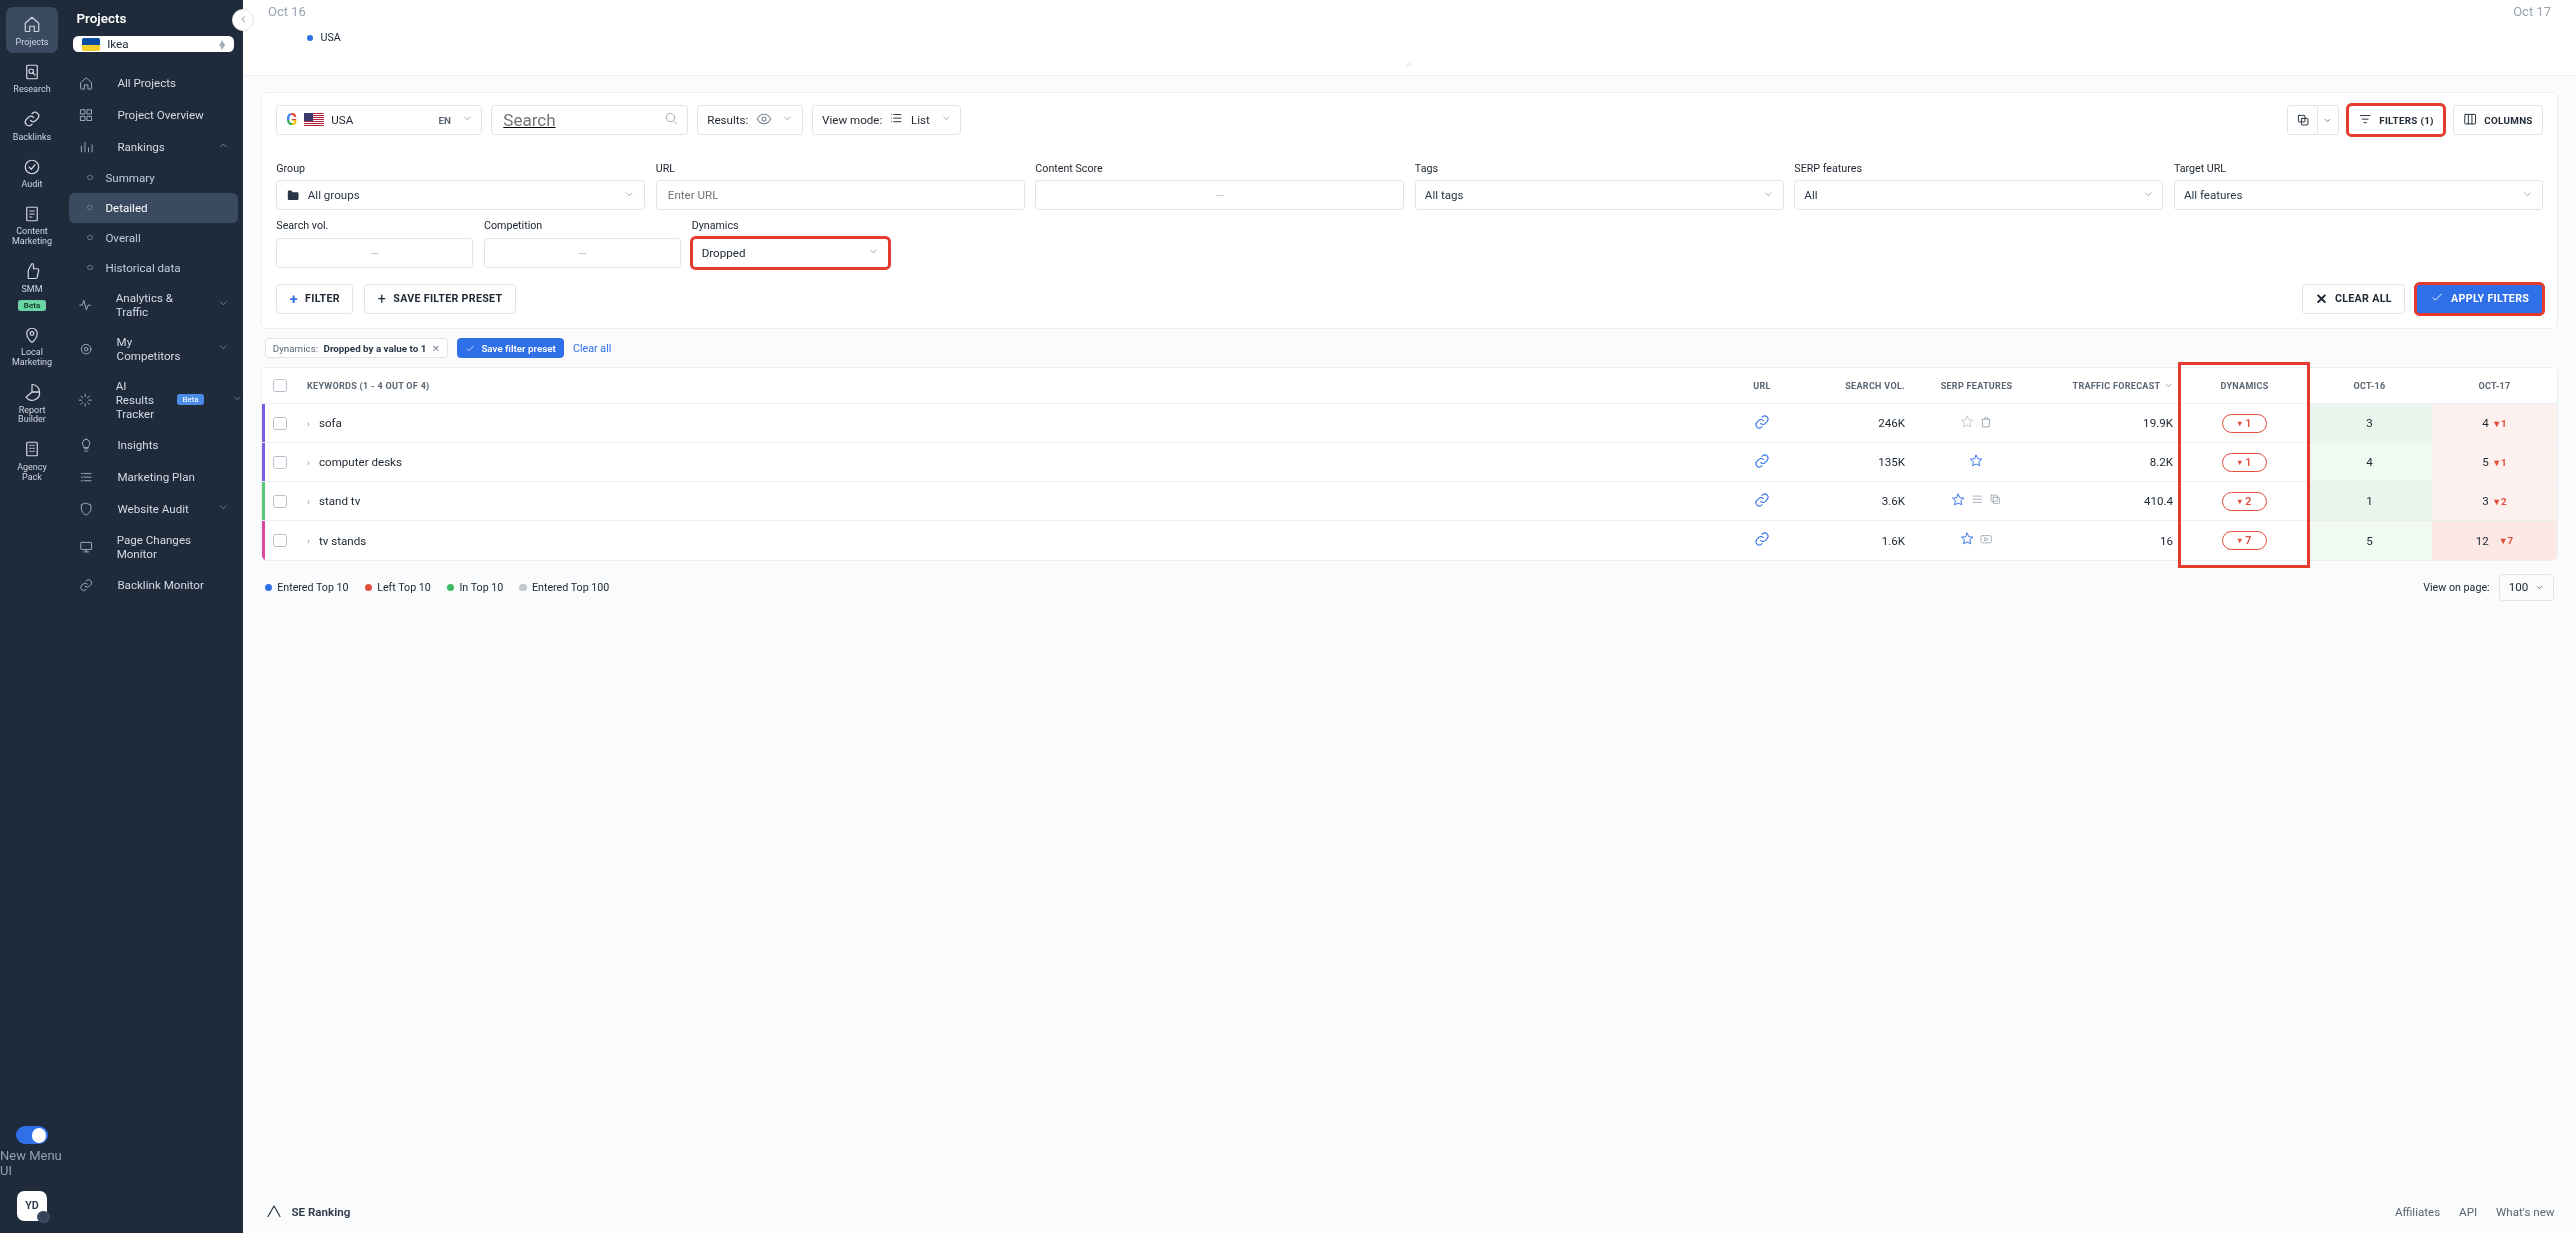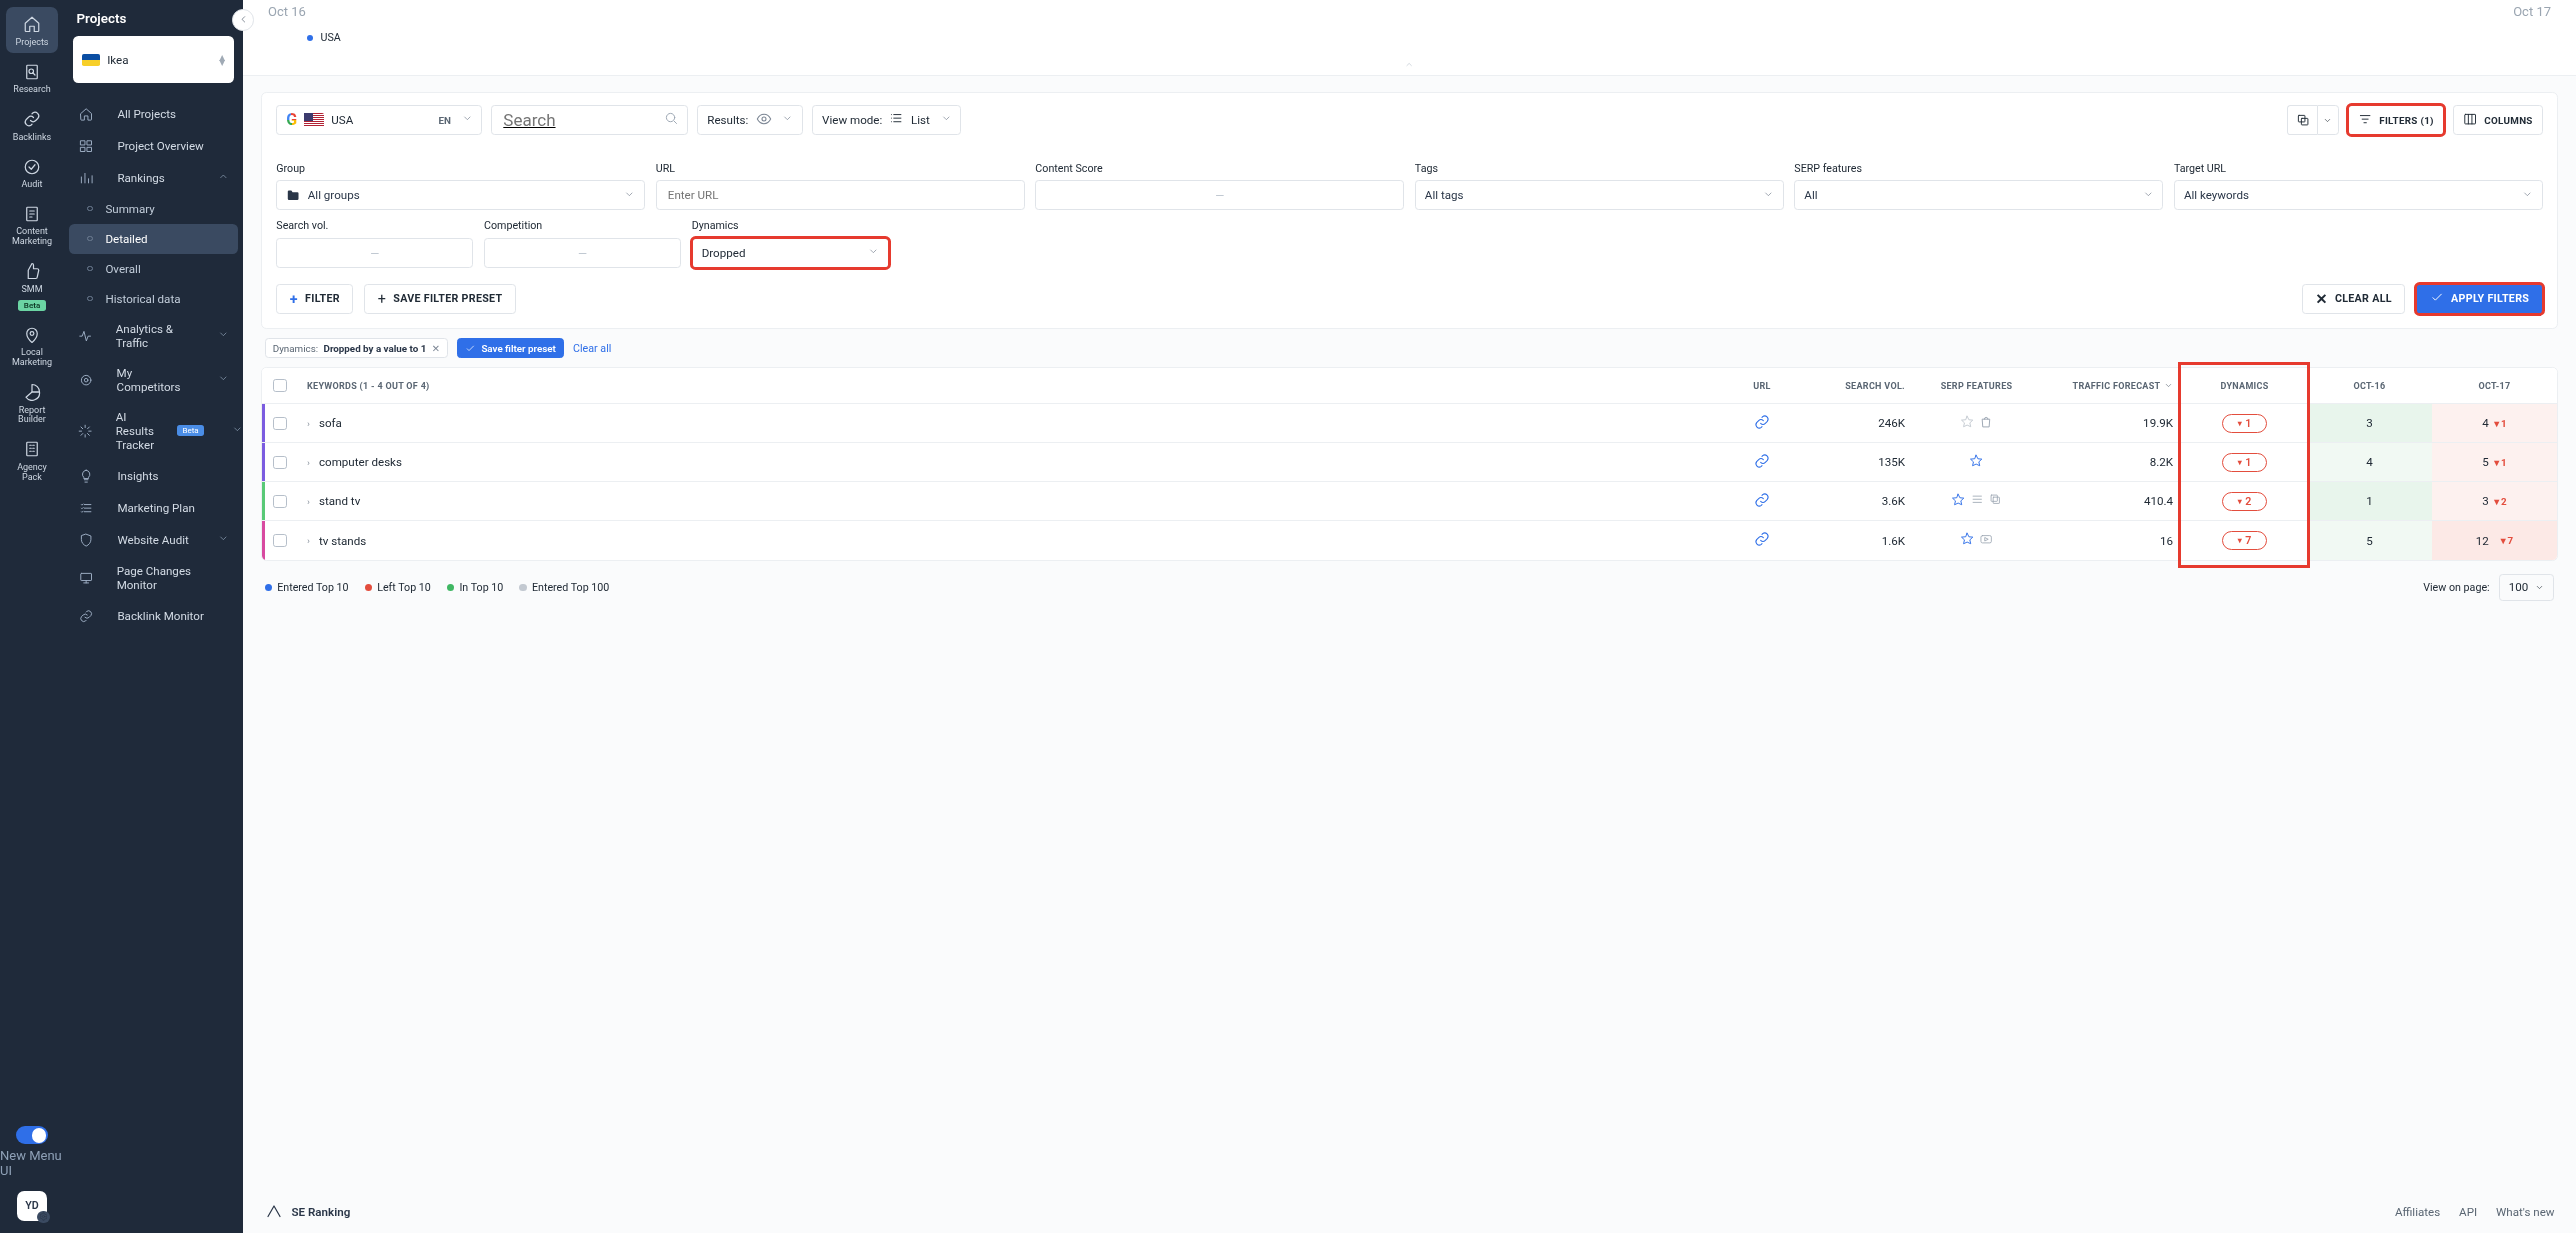--- a/index.html
+++ b/index.html
@@ -39,21 +39,21 @@
   .rail-toggle{width:32px;height:18px;border-radius:10.7px;background:var(--accent-blue);position:relative;margin-bottom:3.6px;}
   .rail-toggle::after{content:"";position:absolute;width:14.3px;height:14.3px;border-radius:50%;background:#fff;top:1.8px;right:1.8px;}
   .rail-toggle-label{font-size:13px;color:#8ea0b6;margin-bottom:12.5px;}
   .avatar-chip{width:30px;height:30px;border-radius:7.2px;background:#fff;color:#2a3648;display:flex;align-items:center;justify-content:center;font-size:10.7px;font-weight:600;margin-bottom:12.5px;position:relative;}
   .avatar-chip .gear{position:absolute;bottom:-2.7px;right:-2.7px;width:12.5px;height:12.5px;border-radius:50%;background:#3a4a61;display:flex;align-items:center;justify-content:center;}
 
   
   .side{width:179px;background:var(--bg-dark);color:#d3dbe5;flex-shrink:0;position:relative;padding-top:10.7px;}
   .side .collapse-btn{position:absolute;top:9px;right:-10.7px;width:21.5px;height:21.5px;border-radius:50%;background:#fff;border:0.9px solid var(--border);display:flex;align-items:center;justify-content:center;color:#5a6673;cursor:pointer;z-index:2;}
   .side-title{font-size:13.4px;font-weight:600;color:#fff;padding:0 12.5px 10.7px 12.5px;}
-  .project-select{margin:0 9px 12.5px 9px;background:#fff;border-radius:5.4px;height:47px;display:flex;align-items:center;padding:0 9px;color:#212b36;font-size:11.6px;justify-content:space-between;cursor:pointer;}
+  .project-select{margin:0 9px 12.5px 9px;background:#fff;border-radius:5.4px;height:16px;display:flex;align-items:center;padding:0 9px;color:#212b36;font-size:11.6px;justify-content:space-between;cursor:pointer;}
   .project-select .ps-left{display:flex;align-items:center;gap:7.2px;}
   .flag-mini{width:18px;height:12.5px;border-radius:1.8px;object-fit:cover;display:inline-block;background:linear-gradient(to bottom,#0a4ea3 0 50%,#f7cf29 50% 100%);}
   .sort-arrows{display:flex;flex-direction:column;line-height:4.5px;color:#a0aab5;}
 
   .side-nav{padding:1.8px 5.4px;}
   .side-item{display:flex;align-items:center;gap:23px;font-size:11.6px;color:#d3dbe5;padding:8px 9px;border-radius:5.4px;cursor:pointer;position:relative;}
   .side-item .si-icon{width:16px;height:16px;display:flex;align-items:center;justify-content:center;color:#9fb0c6;}
   .side-item.sub{padding-left:36px;font-size:11.6px;color:#c1ccd9;}
   .side-item.sub::before{content:"";width:3.6px;height:3.6px;border:0.9px solid #6e7e93;border-radius:50%;position:absolute;left:18px;}
   .side-item.selected{background:#3a4a61;color:#fff;}
@@ -529,21 +529,21 @@
               <div class="f-input">
                   <span style="color:#2a3648">All</span>
                   <span class="chev-d"><svg width="10.7" height="10.7" viewBox="0 0 24 24">
                       <path d="M6 9l6 6 6-6"></path>
                     </svg></span>
                 </div>
               </div>
             <div>
                 <label class="f-field-label">Target URL</label>
               <div class="f-input">
-                  <span style="color:#2a3648">All keywords</span>
+                  <span style="color:#2a3648">All features</span>
                   <span class="chev-d"><svg width="10.7" height="10.7" viewBox="0 0 24 24">
                       <path d="M6 9l6 6 6-6"></path>
                     </svg></span>
                 </div>
               </div>
           </div>
           <div class="f-row" style="grid-template-columns:repeat(3,197px)">
             <div>
                 <label class="f-field-label">Search vol.</label>
               <div class="f-input empty">—</div>

